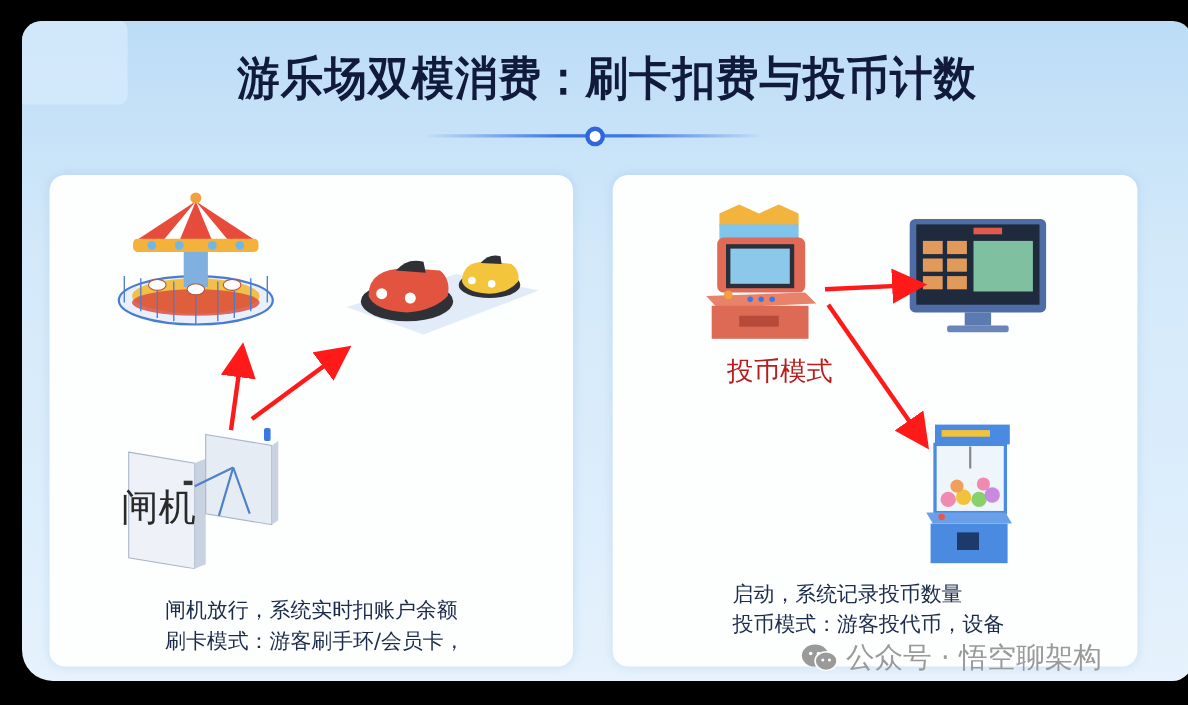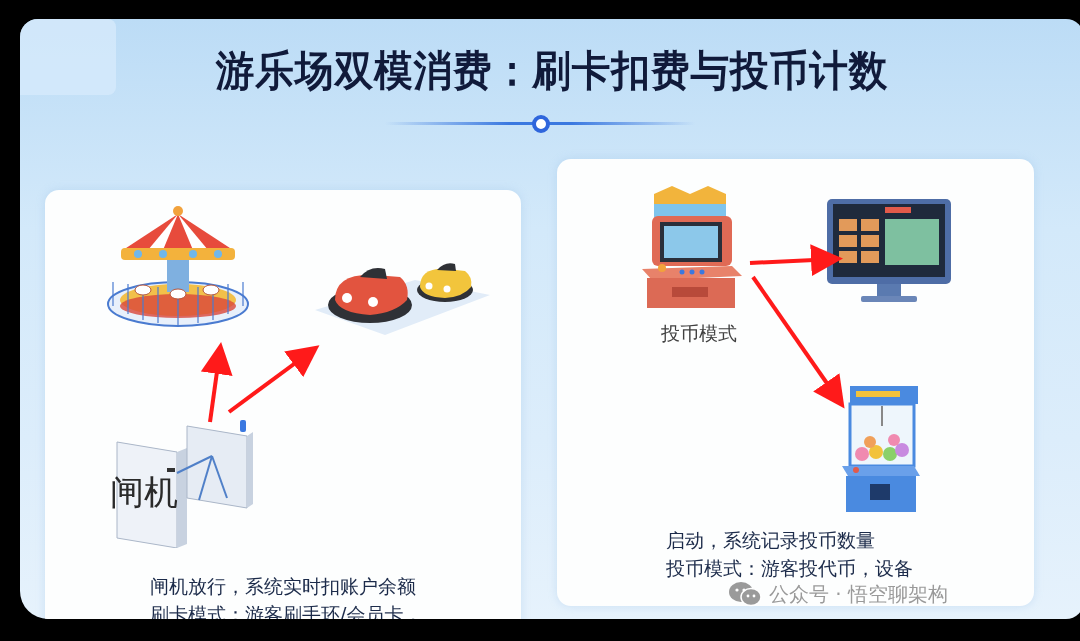--- a/index.html
+++ b/index.html
@@ -4,26 +4,26 @@
 <style>
   html,body{margin:0;padding:0;}
   body{width:1080px;height:641px;background:#000;position:relative;overflow:hidden;font-family:"DejaVu Sans","Liberation Sans",sans-serif;}
   .panel{position:absolute;left:20px;top:19px;width:1064px;height:600px;border-radius:18px 18px 18px 28px;
     background:linear-gradient(180deg,#bcdcf6 0%,#d3e9fa 35%,#dcedfb 70%,#e6f2fc 100%);overflow:hidden;}
   .panel-tab{position:absolute;left:0;top:0;width:96px;height:76px;background:rgba(214,234,251,0.8);border-radius:0 8px 8px 0;}
   .title{position:absolute;left:0;right:0;top:24px;text-align:center;font-size:42px;font-weight:bold;color:#101a3a;letter-spacing:1px;transform:scaleX(0.92);}
   .divider{position:absolute;left:365px;top:103px;width:310px;height:3px;background:linear-gradient(90deg,rgba(60,120,230,0) 0%,#3a78e0 40%,#3a78e0 60%,rgba(60,120,230,0) 100%);}
   .divider-dot{position:absolute;left:512px;top:96px;width:10px;height:10px;border:4px solid #2f66dc;border-radius:50%;background:#fff;}
   .card{position:absolute;top:140px;height:447px;background:#fdfefe;border-radius:14px;box-shadow:0 0 8px rgba(150,190,230,0.35);}
-  .card-left{left:25px;width:476px;margin-top:31px;}
+  .card-left{left:25px;width:476px;}
   .card-right{left:537px;width:477px;}
   .desc{position:absolute;font-size:19px;line-height:28px;color:#1c2b4a;}
-  .sublabel{position:absolute;font-size:19px;color:#404040;}
+  .sublabel{position:absolute;font-size:24px;color:#b91c1c;}
   .illus{position:absolute;}
-  .watermark{position:absolute;left:727px;top:580px;font-size:20px;color:#9a9a9a;display:flex;align-items:center;gap:6px;}
+  .watermark{position:absolute;left:727px;top:580px;font-size:26px;color:#9a9a9a;display:flex;align-items:center;gap:6px;}
   .wm-icon{width:36px;height:28px;}
 </style>
 </head>
 <body>
 
 <div class="panel">
   <div class="panel-tab"></div>
   <div class="title">游乐场双模消费：刷卡扣费与投币计数</div>
   <div class="divider"></div>
   <div class="divider-dot"></div>

